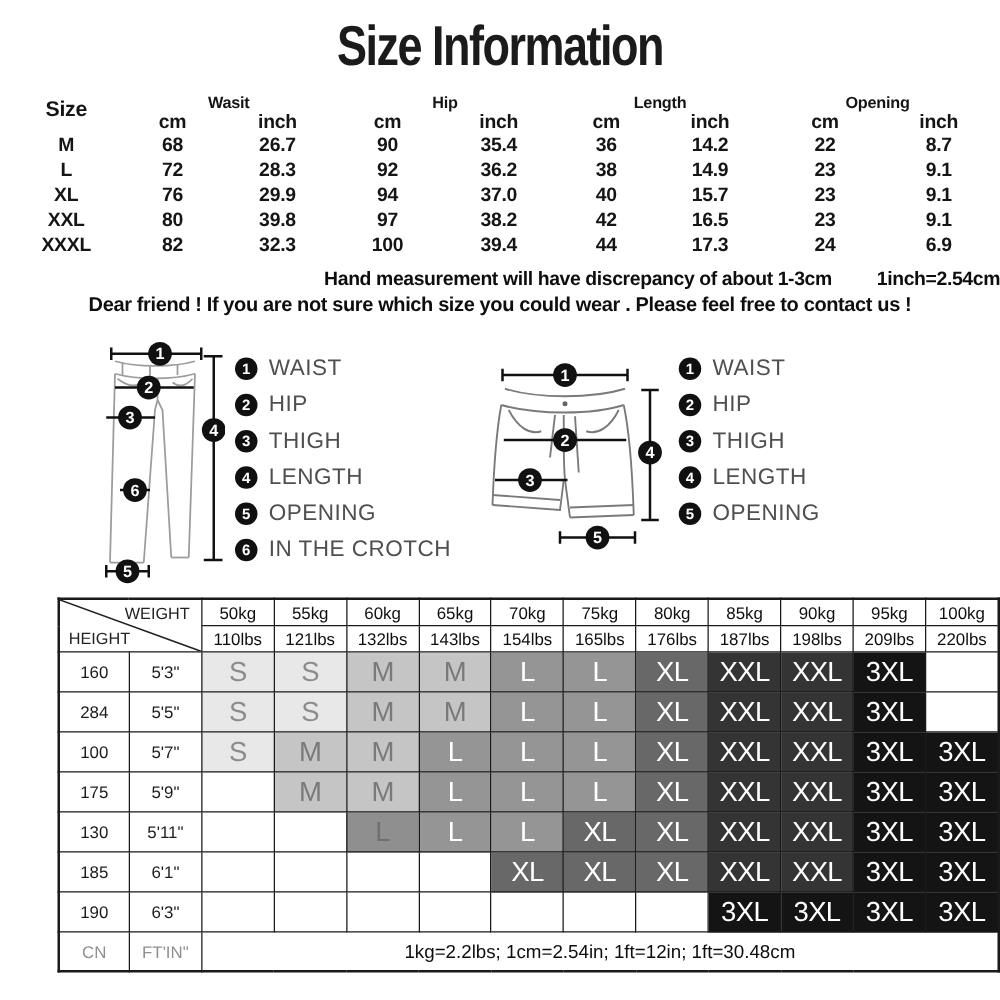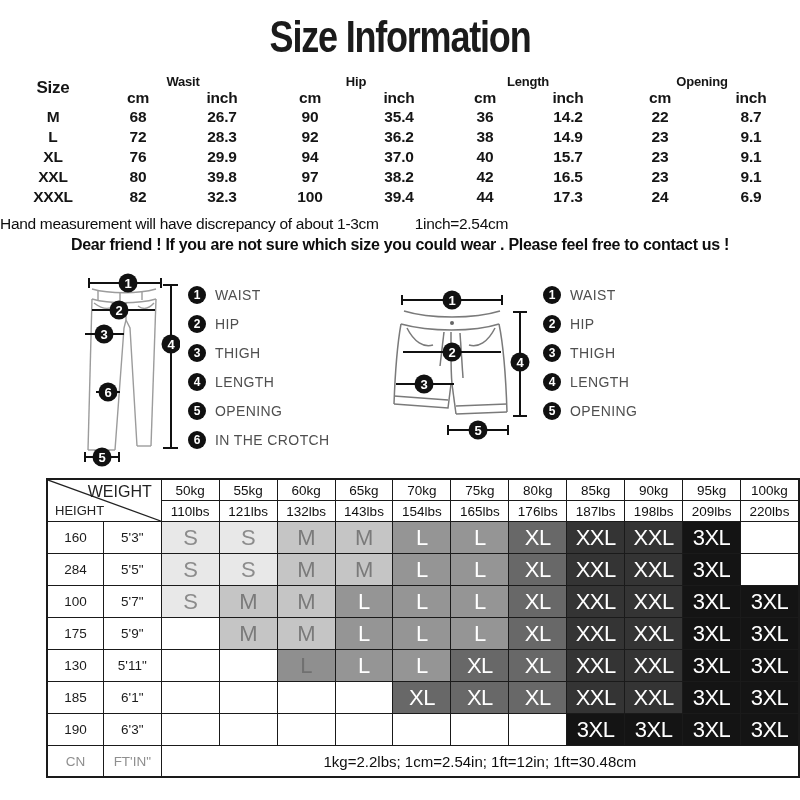--- a/index.html
+++ b/index.html
@@ -14,41 +14,41 @@
     transform:scaleX(0.8);letter-spacing:-1.5px;line-height:50px;
   }
   
   table.size-table{border-collapse:collapse;width:786px;margin:4px auto 0;table-layout:fixed;}
   .size-table th,.size-table td{padding:0;text-align:center;font-weight:bold;color:#151515;letter-spacing:-0.2px;}
   .size-table .grp{font-size:13px;height:21px;vertical-align:bottom;}
   .size-table .unit{font-size:15.5px;height:18px;vertical-align:middle;text-align:center;}
   .size-table .st-size{font-size:17px;vertical-align:middle;}
   .size-table tbody td{font-size:15.5px;height:20px;}
   
-  .note1{margin-top:8px;text-align:left;font-weight:normal;font-size:15.5px;color:#0e0e0e;letter-spacing:-0.3px;}
+  .note1{margin-top:8px;text-align:right;font-weight:bold;font-size:15.5px;color:#0e0e0e;letter-spacing:-0.3px;}
   .note1 .conv{margin-left:36px;}
   .note2{margin-top:3px;text-align:center;font-weight:bold;font-size:16px;color:#0e0e0e;letter-spacing:-0.3px;}
   
   .diagrams{position:relative;height:202px;margin-top:16px;}
   .svg-abs{position:absolute;}
   .legend{position:absolute;}
   .legend-item{display:flex;align-items:center;height:29px;}
   .legend-badge{
     width:18px;height:18px;border-radius:50%;background:#101010;color:#fff;
     font-size:12px;font-weight:bold;display:flex;align-items:center;justify-content:center;
     margin-right:9px;flex:0 0 18px;
   }
-  .legend-label{font-size:14px;color:#4f4f4f;letter-spacing:0.4px;}
+  .legend-label{font-size:18px;color:#4f4f4f;letter-spacing:0.4px;}
   
   table.fit-chart{border-collapse:collapse;margin:6px 0 0 46px;border:2px solid #1a1a1a;}
   .fit-chart td{border:1px solid #1a1a1a;text-align:center;padding:0;}
   .fit-chart .hdr{height:20px;font-size:13.5px;color:#0f0f0f;width:57px;}
   .fit-chart .corner{width:112px;position:relative;background:#fff;}
   .corner-svg{position:absolute;left:0;top:0;width:100%;height:100%;}
-  .corner .cw{position:absolute;top:3px;right:9px;font-size:16px;color:#222;}
+  .corner .cw{position:absolute;top:3px;right:9px;font-size:13px;color:#222;}
   .corner .ch{position:absolute;bottom:3px;left:7px;font-size:13px;color:#222;}
   .fit-chart .hcell{height:31px;font-size:13.5px;color:#1c1c1c;}
   .fit-chart .hcm{width:55px;}
   .fit-chart .hft{width:57px;}
   .fit-chart .scell{height:31px;font-size:22px;letter-spacing:-0.5px;}
   .fit-chart .foot{height:30px;font-size:13.5px;color:#8f8f8f;}
   .fit-chart .footnote{font-size:15px;color:#0e0e0e;font-weight:normal;}
   .fc-s{background:#e8e8e8;color:#8c8c8c;}
   .fc-m{background:#c5c5c5;color:#7a7a7a;}
   .fc-l{background:#959595;color:#ffffff;}

